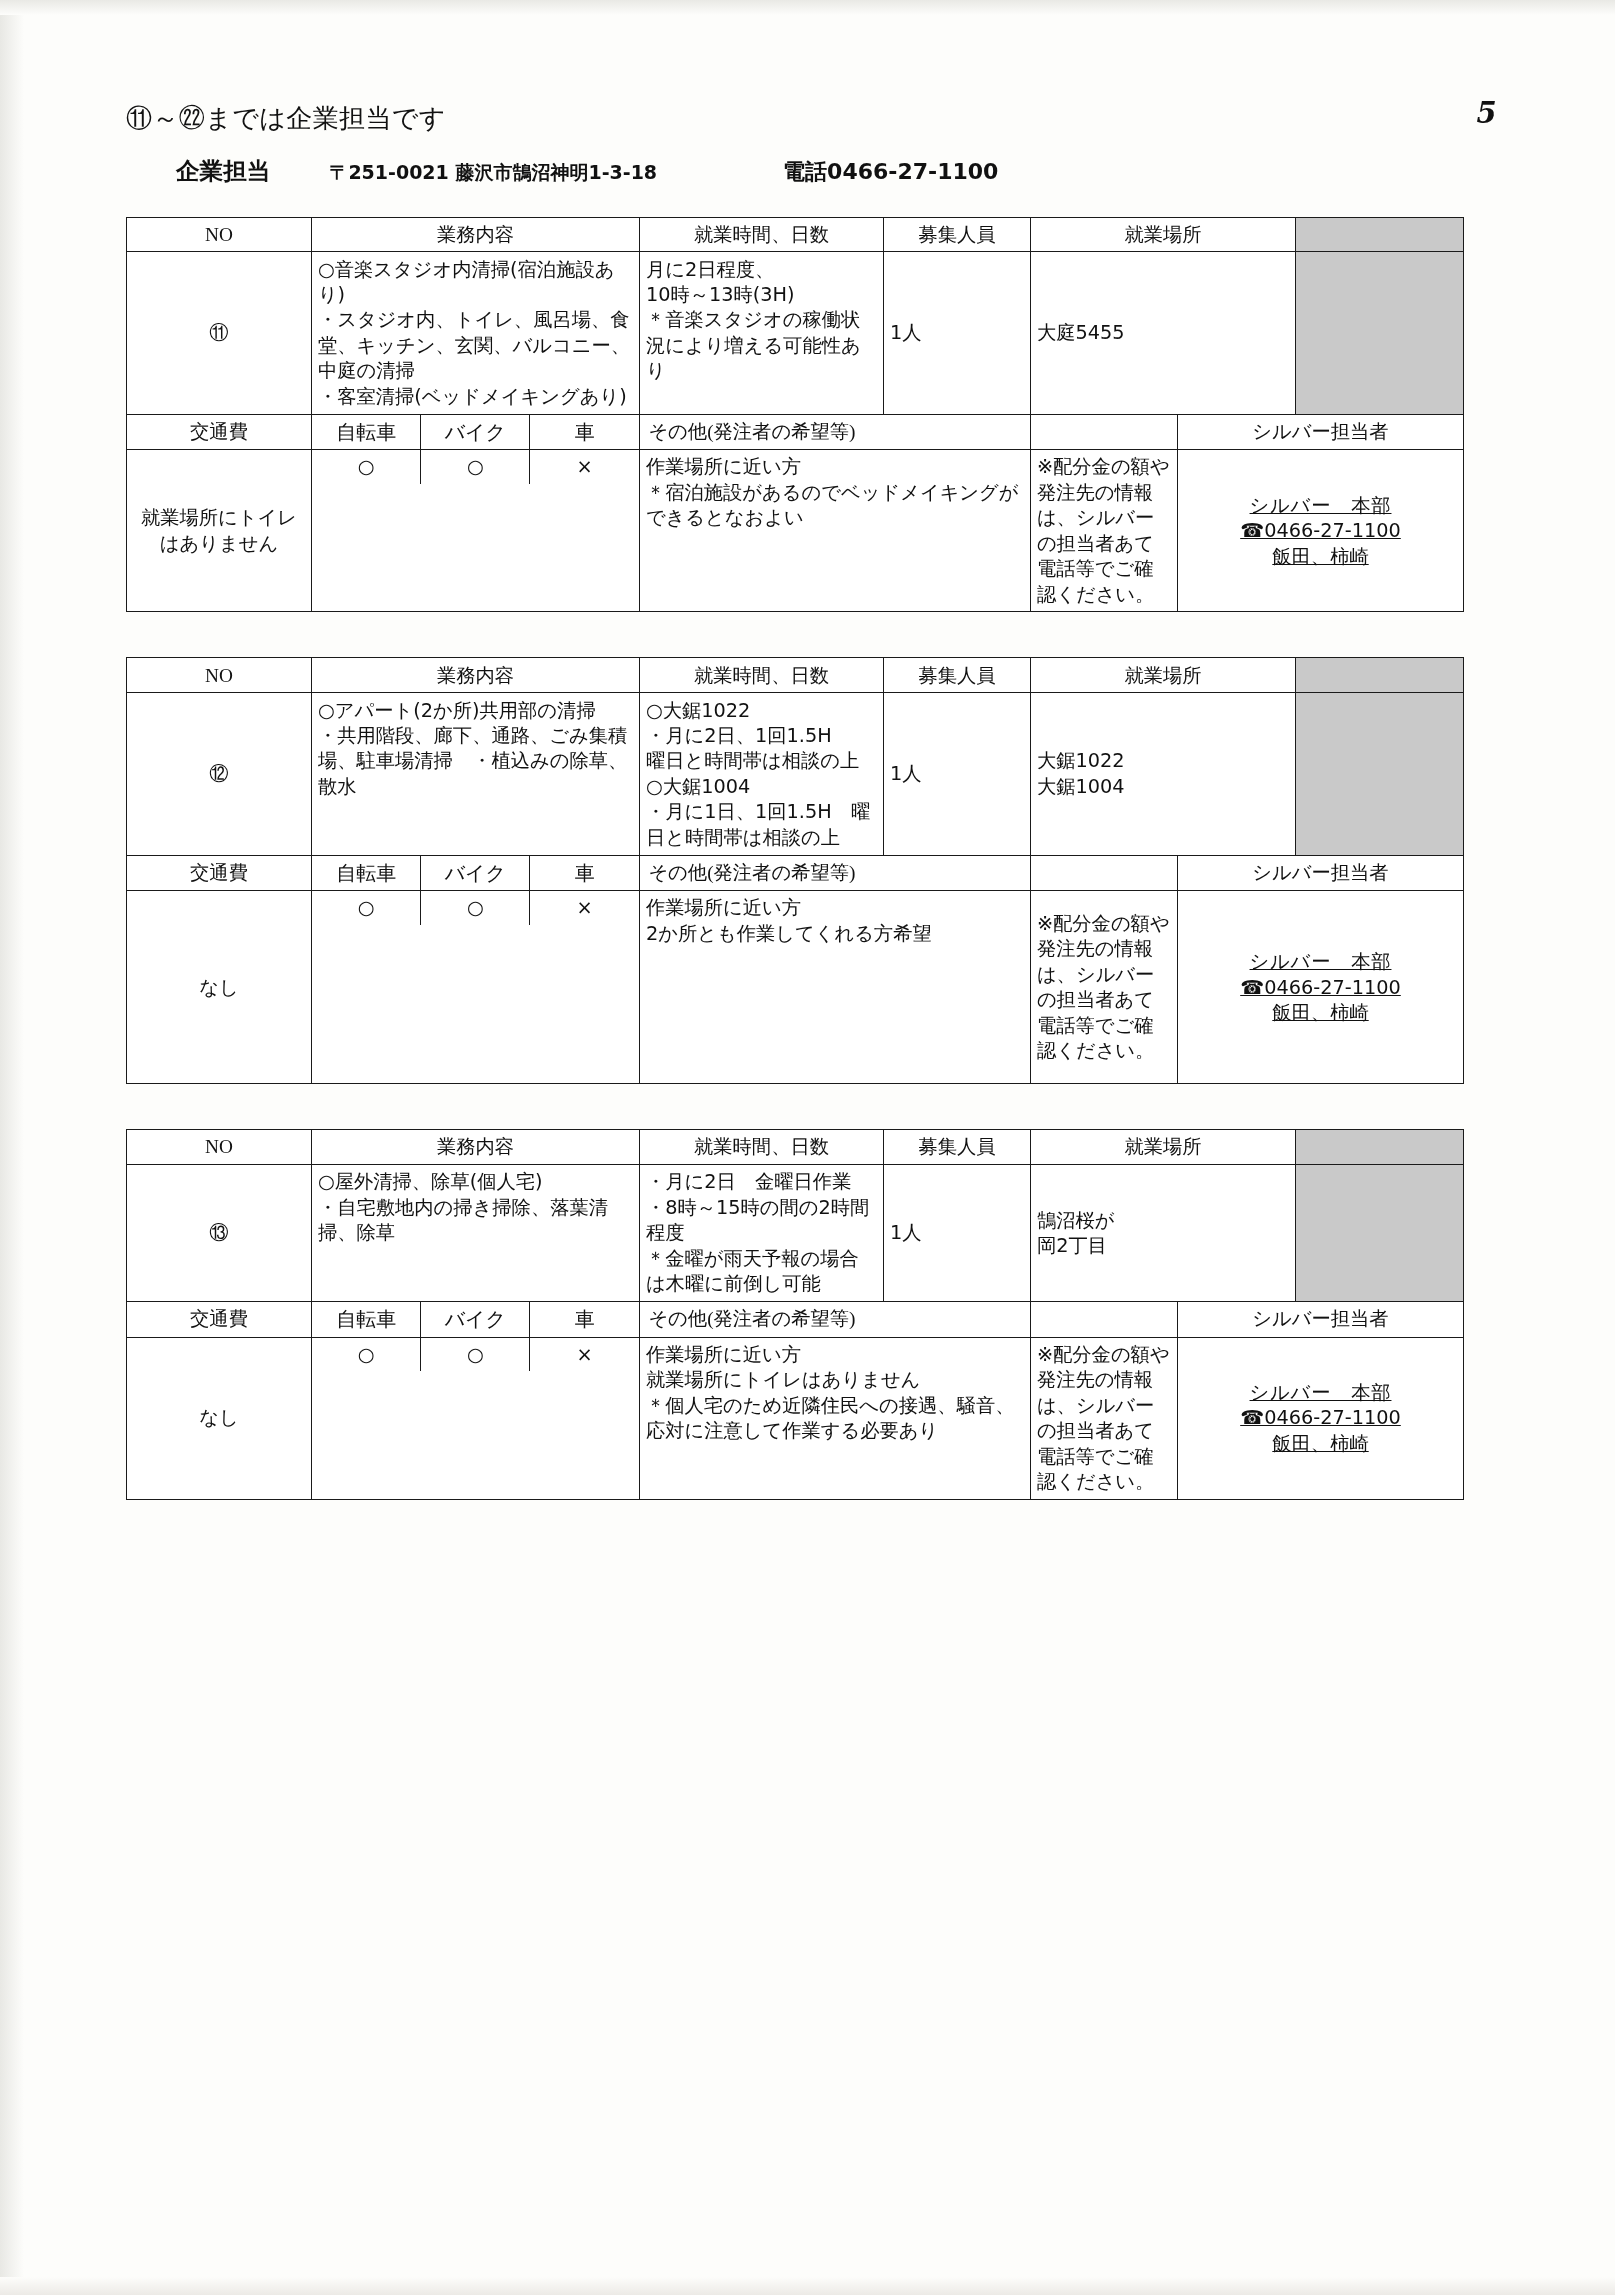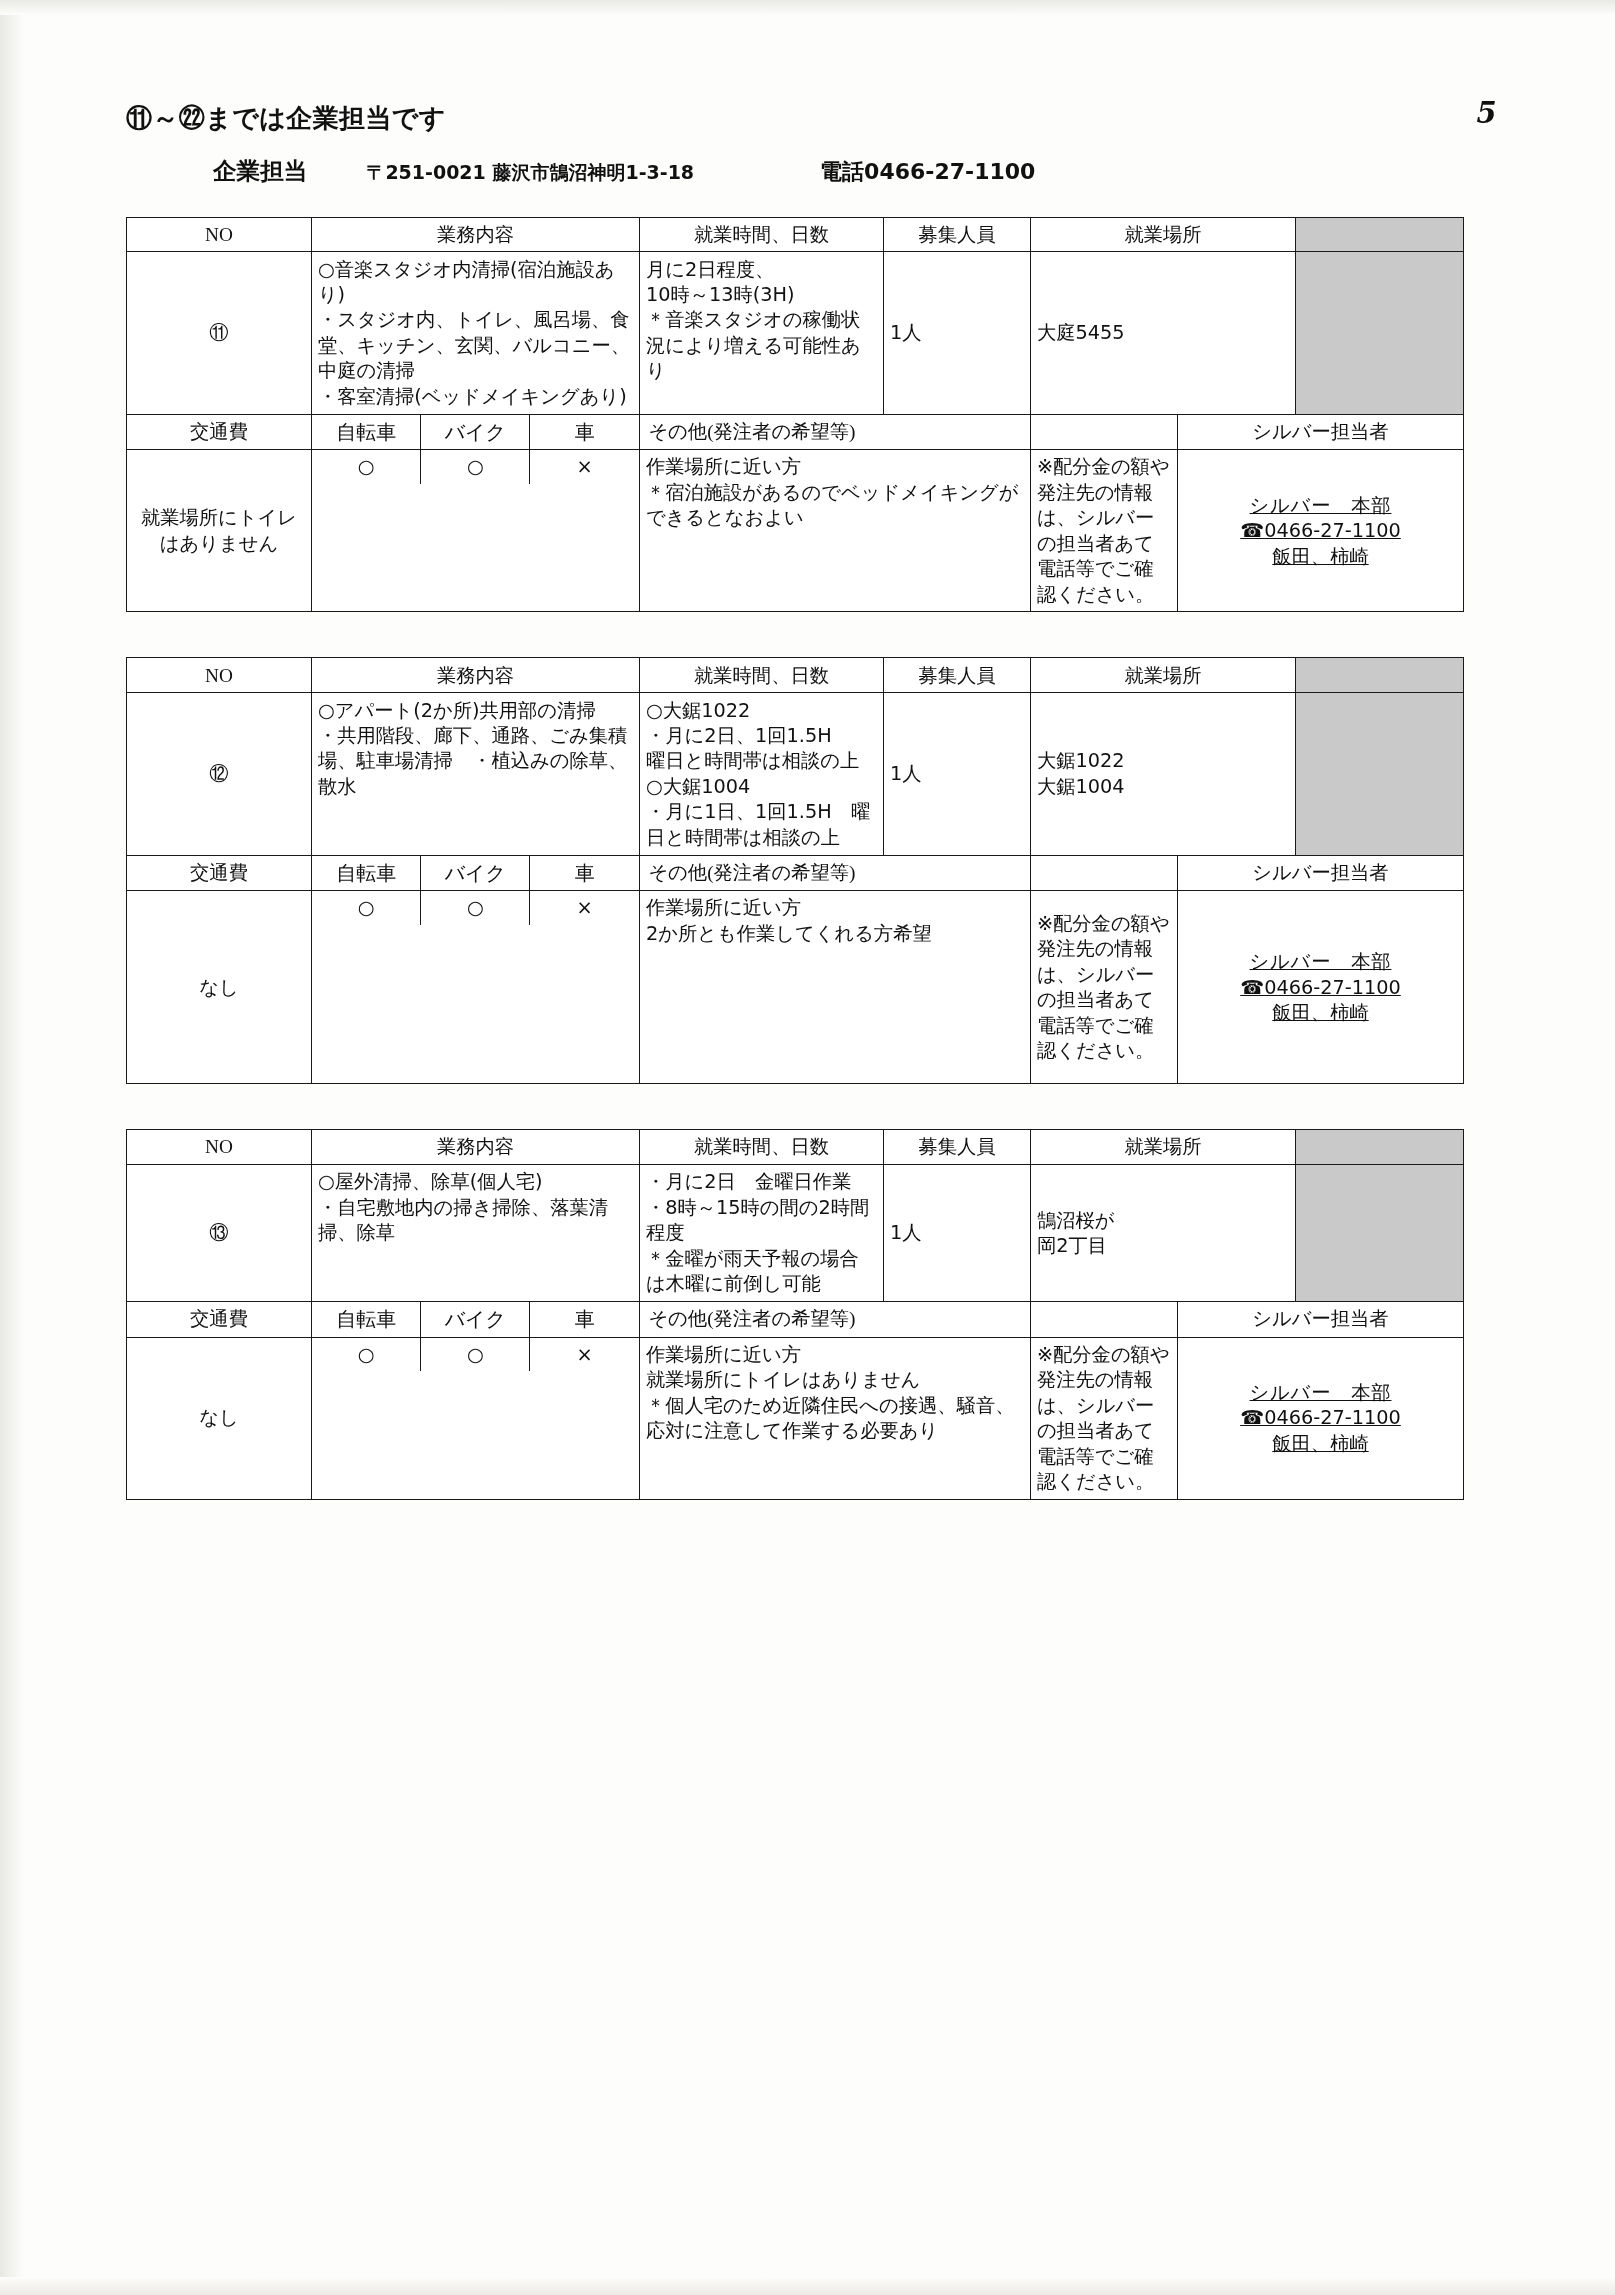--- a/index.html
+++ b/index.html
@@ -44,42 +44,42 @@
   }
 
   .hdr-line1 {
     font-size: 26px;
     font-weight: bold;
     letter-spacing: 0.4px;
     margin-bottom: 15px;
   }
   .hdr-line2 {
     font-size: 26px;
-    font-weight: bold;
+    font-weight: normal;
     letter-spacing: 0.4px;
     margin-bottom: 18.5px;
   }
   .page-number {
     position: absolute;
     right: 8.4px;
     top: -5px;
     font-size: 29px;
     font-weight: bold;
     font-style: italic;
     font-family: "DejaVu Serif", "Liberation Serif", serif;
   }
   .hdr-line3 {
     font-size: 23.6px;
     font-weight: bold;
     margin-left: 50px;
     margin-bottom: 30px;
     display: flex;
     align-items: baseline;
   }
-  .hdr-line3 .org { margin-right: 59px; margin-left: 37px; }
+  .hdr-line3 .org { margin-right: 59px; }
   .hdr-line3 .addr { margin-right: 126px; font-size: 19px;}
   .hdr-line3 .tel { font-size: 22px; }
 
   table.joblist {
     border-collapse: collapse;
     width: 1337px;
     margin-bottom: 45px;
     table-layout: fixed;
     background: #fff;
   }

